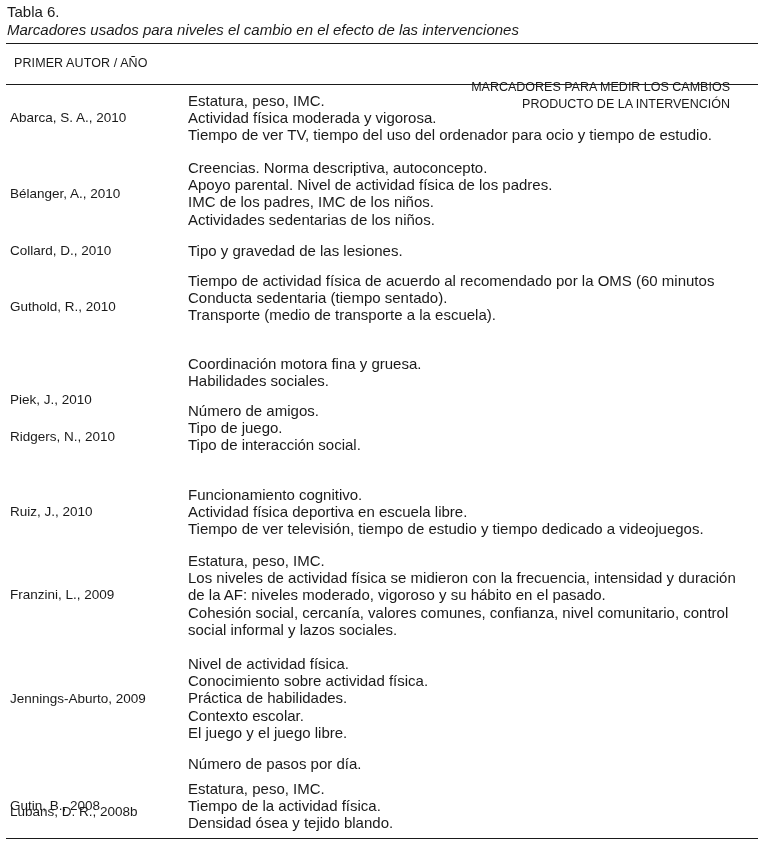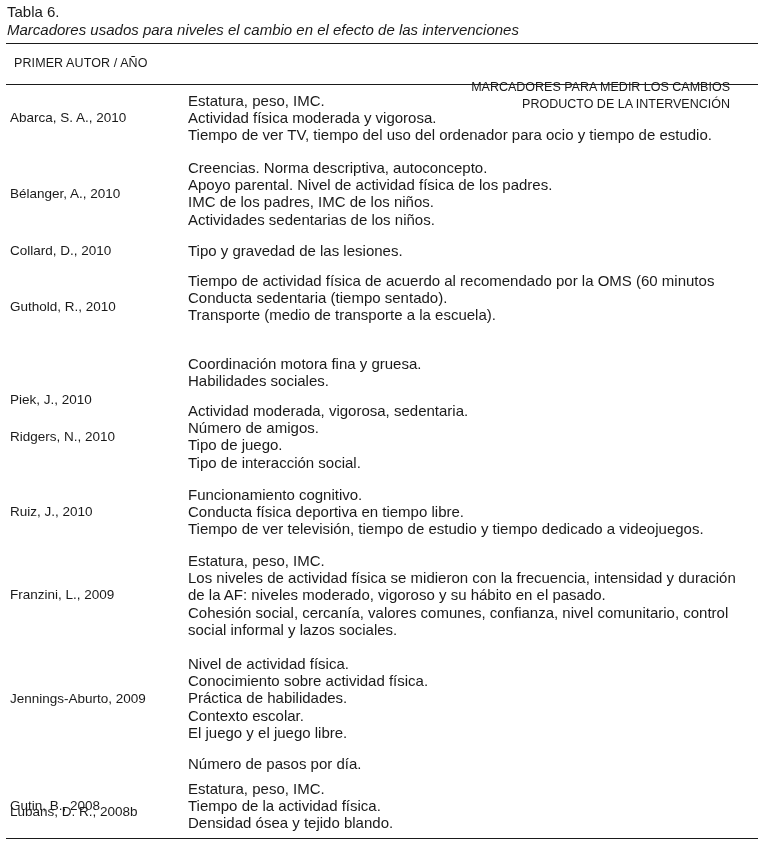--- a/index.html
+++ b/index.html
@@ -92,32 +92,31 @@
   <div class="author" style="top:8px;margin-top:28px;">Piek, J., 2010</div>
   <div class="markers">
     <div>Coordinación motora fina y gruesa.</div>
     <div>Habilidades sociales.</div>
   </div>
 </div>
 
 <div class="row" style="top:402px;">
   <div class="author" style="top:26px;">Ridgers, N., 2010</div>
   <div class="markers">
-    <div>Actividad moderada, vigorosa, sedentaria.</div>
     <div>Número de amigos.</div>
     <div>Tipo de juego.</div>
     <div>Tipo de interacción social.</div>
   </div>
 </div>
 
 <div class="row" style="top:486px;">
   <div class="author" style="top:17px;">Ruiz, J., 2010</div>
   <div class="markers">
     <div>Funcionamiento cognitivo.</div>
-    <div>Conducta física deportiva en tiempo libre.</div>
+    <div>Actividad física deportiva en escuela libre.</div>
     <div>Tiempo de ver televisión, tiempo de estudio y tiempo dedicado a videojuegos.</div>
   </div>
 </div>
 
 <div class="row" style="top:552px;">
   <div class="author" style="top:34px;">Franzini, L., 2009</div>
   <div class="markers">
     <div>Estatura, peso, IMC.</div>
     <div>Los niveles de actividad física se midieron con la frecuencia, intensidad y duración</div>
     <div>de la AF: niveles moderado, vigoroso y su hábito en el pasado.</div>

